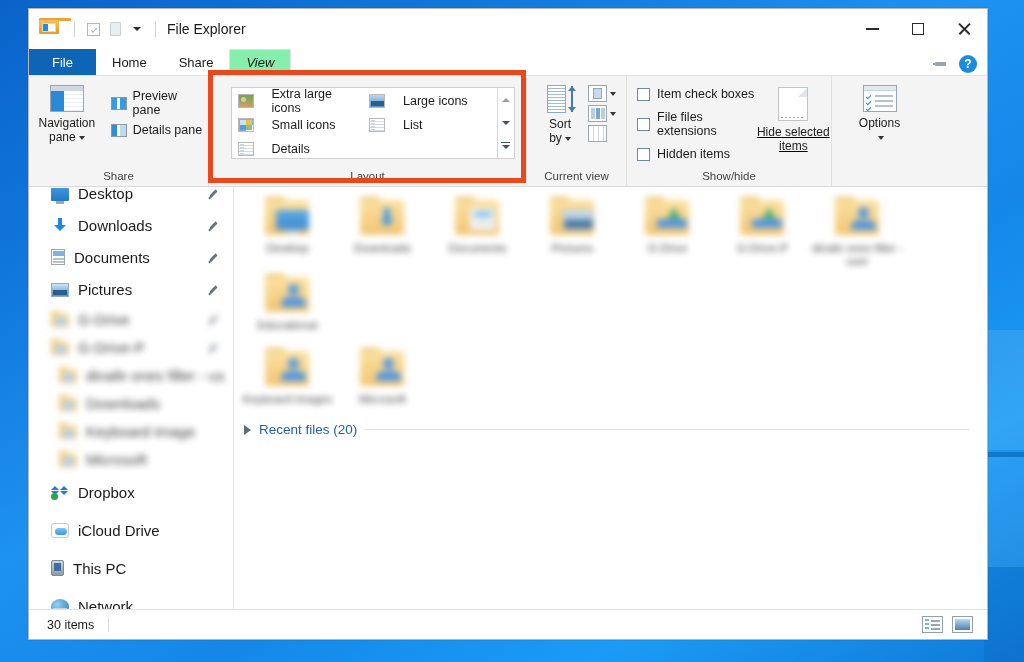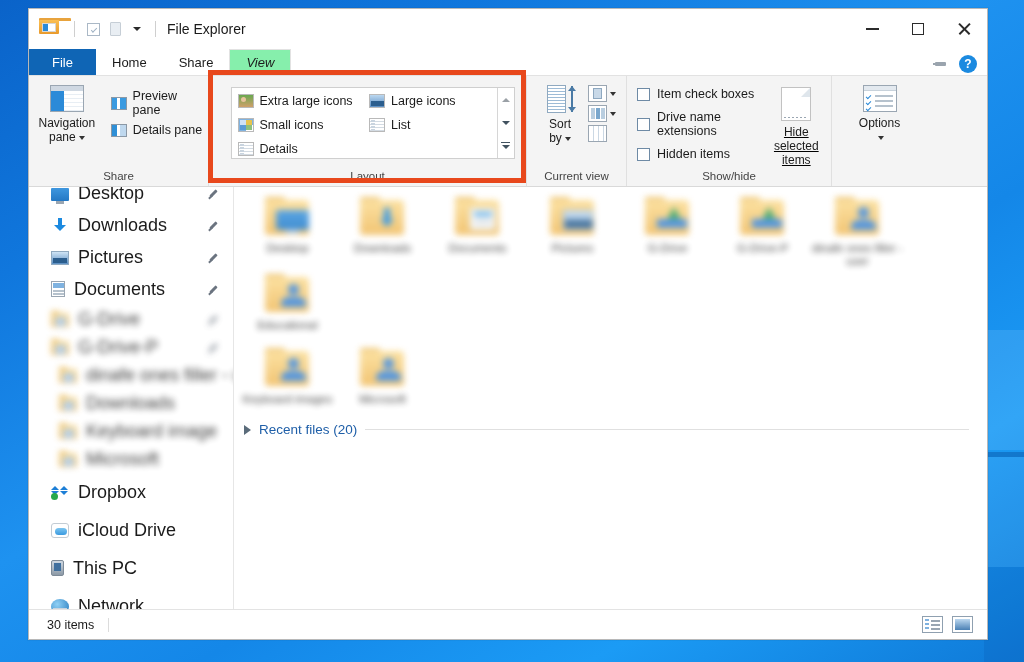--- a/index.html
+++ b/index.html
@@ -161,21 +161,21 @@
   .pane-ico.details .a{background:#2f8fd6;} .pane-ico.details .b{background:#bfd8ee;}
 
   
   .g-layout { width:318px; }
   .layout-gallery {
     display:flex; margin-top:4px; margin-left:10px;
     border:1px solid #cfcfcf; background:#fff; height:72px; width:284px;
   }
   .lg-items { flex:1; display:grid; grid-template-columns:1fr 1fr; grid-auto-rows:24px; padding:1px; }
   .lg-item {
-    display:flex;align-items:center;gap:6px;font-size:12.5px;color:#1b1b1b;
+    display:flex;align-items:center;gap:18px;font-size:12.5px;color:#1b1b1b;
     padding:0 4px; border:1px solid transparent;
   }
   .lg-item.selected {
     background:#cce5f7; border:1px solid #7fb4dd;
   }
   .lg-scroll {
     width:17px; border-left:1px solid #d6d6d6; display:flex;flex-direction:column;
     background:#fff;
   }
   .lg-sbtn { flex:1; display:flex;align-items:center;justify-content:center; }
@@ -259,21 +259,21 @@
     border-left:1.3px solid #2b8ad8;border-bottom:1.3px solid #2b8ad8;transform:rotate(-45deg);}
 
   
   .content { flex:1; display:flex; min-height:0; }
   .sidebar {
     width: 205px; background:#fff; border-right:1px solid #e6e6e6;
     overflow:hidden; position:relative; padding-top:2px;
   }
   .nav-item {
     height:32px; display:flex; align-items:center; padding-left:22px; gap:9px;
-    font-size:18px; color:#1b1b1b; position:relative;
+    font-size:15px; color:#1b1b1b; position:relative;
   }
   .nav-lbl { white-space:nowrap; }
   .nav-pin {
     position:absolute; right:14px; width:11px;height:11px;
   }
   .nav-pin:before{content:"";position:absolute;left:1px;top:4px;width:9px;height:3px;background:#6b7480;transform:rotate(-45deg);border-radius:1px;}
   .nav-pin:after{content:"";position:absolute;left:0px;top:8px;width:5px;height:1.5px;background:#6b7480;transform:rotate(-45deg);}
   .blurred { filter: blur(3.2px); opacity:.85; }
   .ni-ico { width:18px;height:16px;flex:none;position:relative; }
   
@@ -556,21 +556,21 @@
 
     <div class="rgroup g-show">
       <div class="rgroup-body">
         <div class="small-col" style="gap:9px;padding-left:10px;padding-top:4px;">
           <div class="cb-row">
             <div class="cb-box"></div>
             <span>Item check boxes</span>
           </div>
           <div class="cb-row">
             <div class="cb-box"></div>
-            <span>Drive name extensions</span>
+            <span>File files extensions</span>
           </div>
           <div class="cb-row">
             <div class="cb-box"></div>
             <span>Hidden items</span>
           </div>
         </div>
         <div class="big-btn" style="width:82px;padding-top:4px;text-decoration:underline;">
           <div class="hide-sel-ico"></div>
           <div class="big-lbl">
             <span>Hide selected</span><br>
@@ -615,27 +615,27 @@
         <span class="ni-ico ico-desktop"></span>
         <span class="nav-lbl">Desktop</span>
         <span class="nav-pin"></span>
       </div>
       <div class="nav-item">
         <span class="ni-ico ico-download"></span>
         <span class="nav-lbl">Downloads</span>
         <span class="nav-pin"></span>
       </div>
       <div class="nav-item">
+        <span class="ni-ico ico-docs"></span>
+        <span class="nav-lbl">Documents</span>
+        <span class="nav-pin"></span>
+      </div>
+      <div class="nav-item">
         <span class="ni-ico ico-pic"></span>
         <span class="nav-lbl">Pictures</span>
-        <span class="nav-pin"></span>
-      </div>
-      <div class="nav-item">
-        <span class="ni-ico ico-docs"></span>
-        <span class="nav-lbl">Documents</span>
         <span class="nav-pin"></span>
       </div>
       <div class="nav-item" style="height:28px;">
         <span class="ni-ico ico-folder blurred"></span>
         <span class="nav-lbl blurred">G-Drive</span>
         <span class="nav-pin blurred"></span>
       </div>
       <div class="nav-item" style="height:28px;">
         <span class="ni-ico ico-folder blurred"></span>
         <span class="nav-lbl blurred">G-Drive-P</span>

